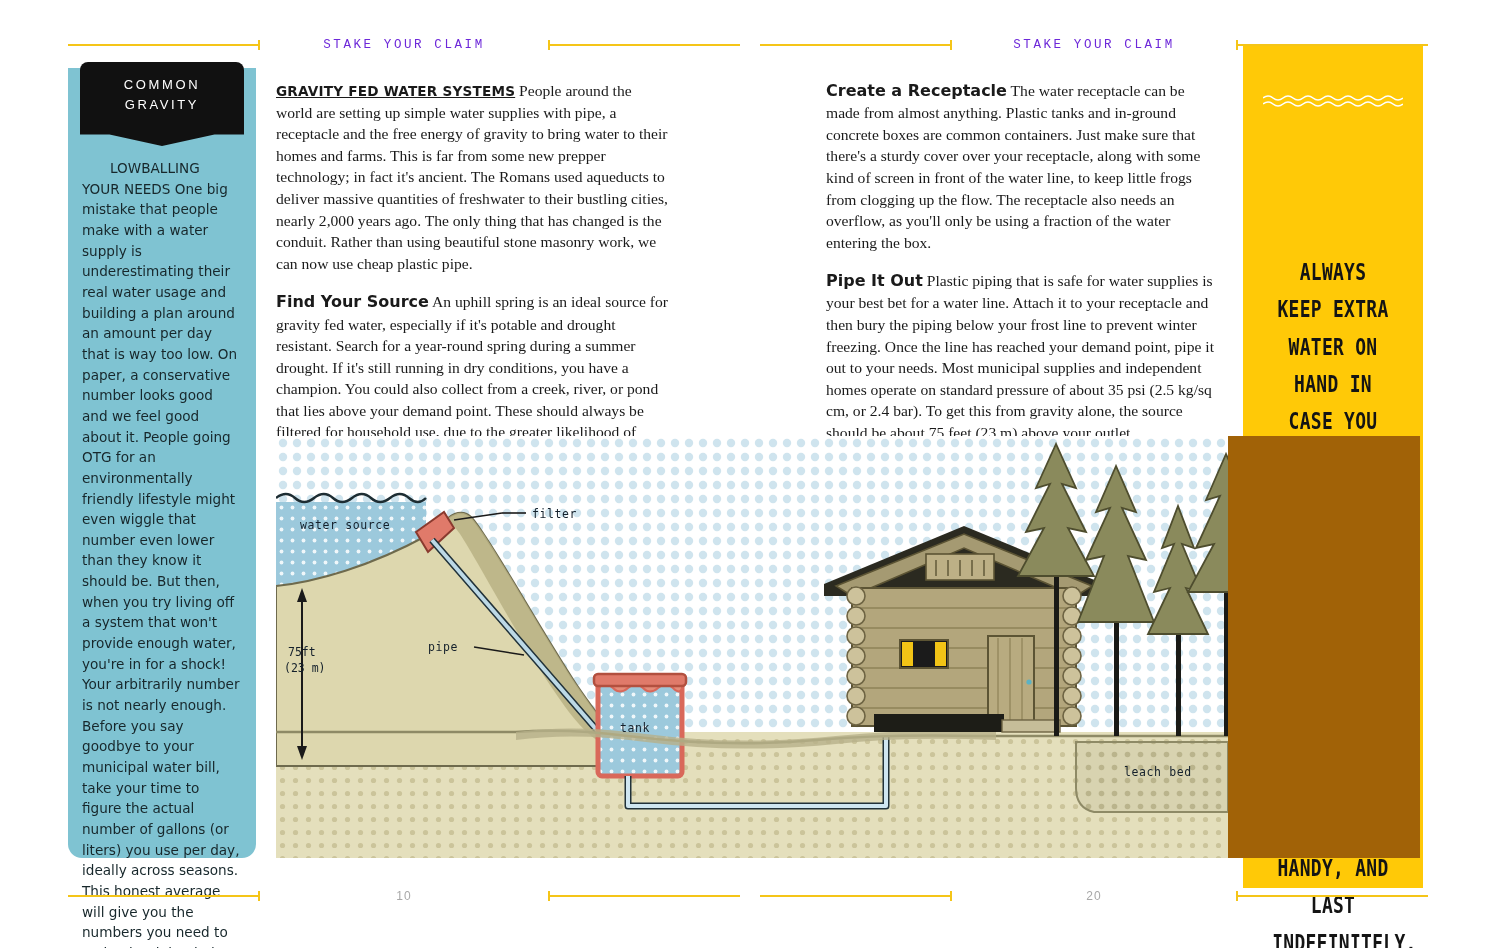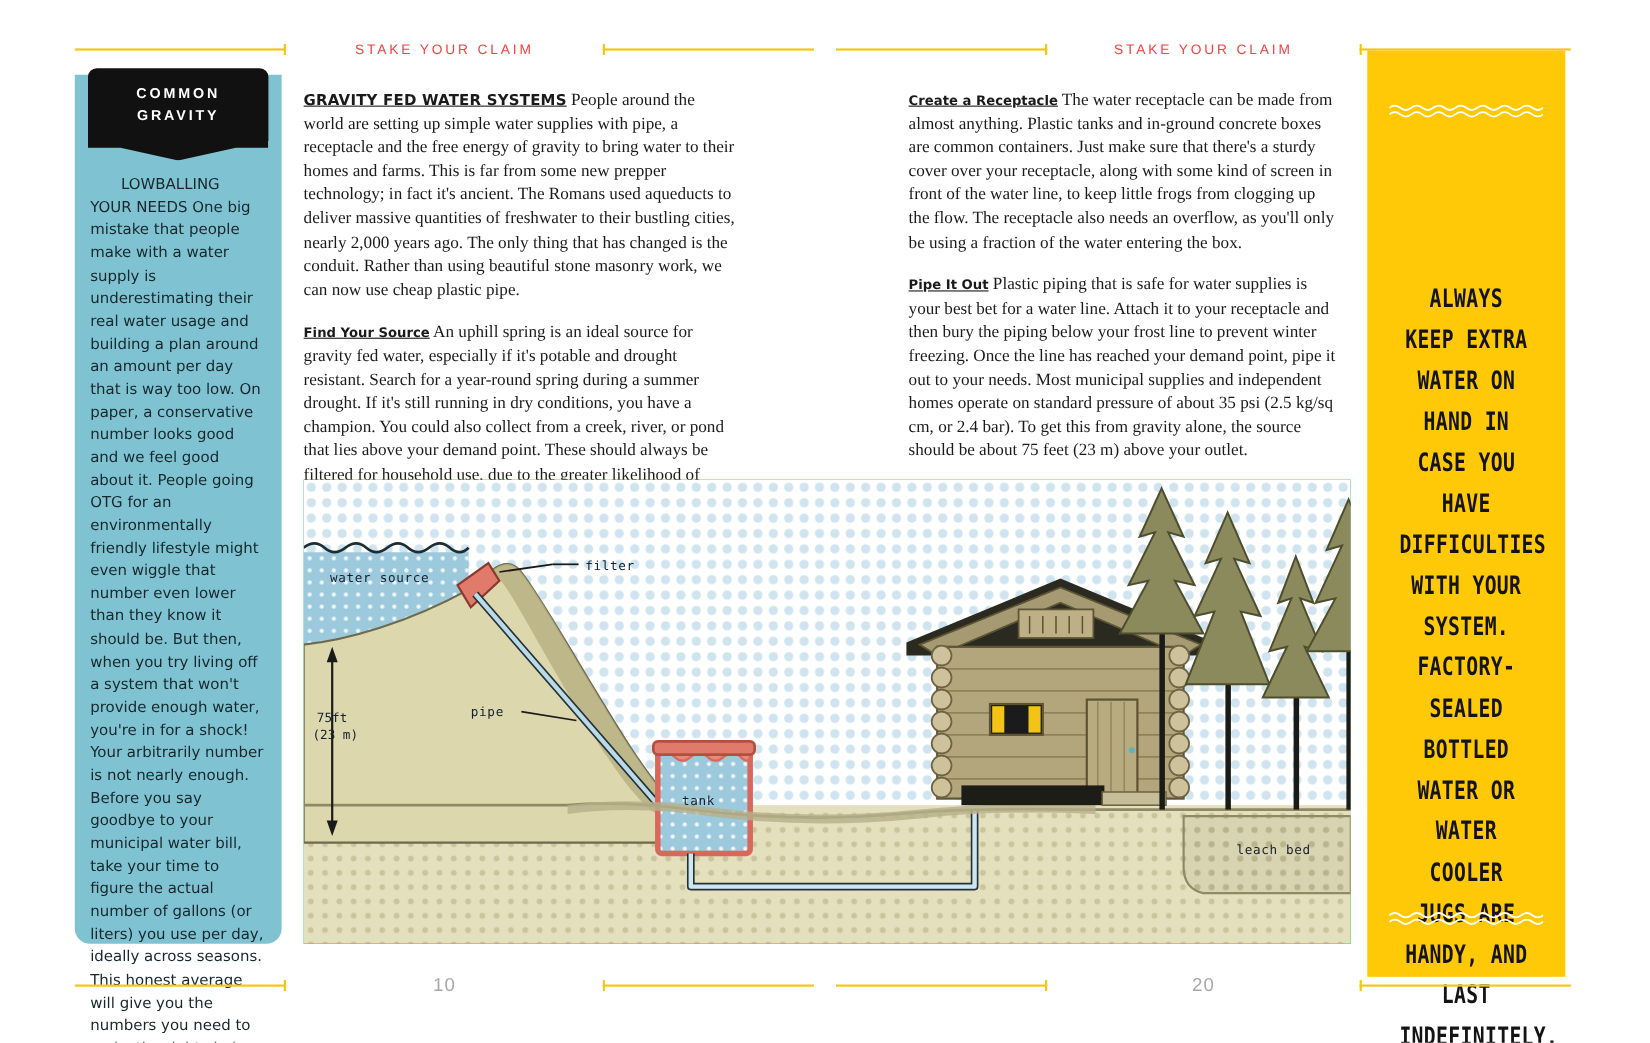--- a/index.html
+++ b/index.html
@@ -11,41 +11,41 @@
     position:relative;
   }
   .spread{position:absolute;inset:0;}
 
   
   .runhead{position:absolute;top:33px;height:24px;display:flex;align-items:center;}
   .rule{height:2px;background:#F5C518;position:relative;}
   .rule.capR::after{content:"";position:absolute;right:0;top:-4px;width:2px;height:10px;background:#F5C518;}
   .rule.capL::before{content:"";position:absolute;left:0;top:-4px;width:2px;height:10px;background:#F5C518;}
   .runhead-title{
-    font-size:12.5px;letter-spacing:2.6px;color:#ef4444;
-    font-weight:400;white-space:nowrap;
+    font-size:12.5px;letter-spacing:2.6px;color:#6d28d9;
+    font-weight:400;white-space:nowrap;font-family:Liberation Mono, monospace;
   }
 
   
   .folio{position:absolute;top:886px;height:20px;display:flex;align-items:center;}
-  .folio-num{font-size:17px;color:#a8a8a8;letter-spacing:1px;}
+  .folio-num{font-size:12px;color:#a8a8a8;letter-spacing:1px;}
 
   
   .blue-panel{
     position:absolute;left:68px;top:68px;width:188px;height:790px;
     background:#7FC3D2;
     border-radius:0 0 14px 14px;
   }
   .cm-badge{
     position:absolute;left:80px;top:62px;width:164px;height:66px;
     background:#111111;
     color:#ffffff;
     display:flex;flex-direction:column;align-items:center;justify-content:center;
     border-radius:8px 8px 0 0;
-    font-weight:700;font-size:13px;letter-spacing:2.6px;line-height:1.55;
+    font-weight:400;font-size:13px;letter-spacing:2.6px;line-height:1.55;
     text-align:center;
   }
   .cm-badge::after{
     content:"";position:absolute;bottom:-18px;left:0;width:164px;height:20px;
     background:#111111;
     clip-path:polygon(0 0,100% 0,100% 42%,82% 42%,50% 100%,18% 42%,0 42%);
   }
   .cm-body{
     position:absolute;left:82px;top:158px;width:158px;
     font-size:13.6px;line-height:1.52;color:#17272b;
@@ -55,41 +55,41 @@
 
   
   .col{position:absolute;width:392px;font-family:"Liberation Serif", serif;}
   .col p{margin:0 0 17px 0;font-size:15.6px;line-height:1.385;color:#1a1a1a;text-align:left;}
   .col .lead{
     font-family:"DejaVu Sans", sans-serif;
     font-weight:700;font-size:13.6px;letter-spacing:.2px;text-decoration:underline;
   }
   .col .sublead{
     font-family:"DejaVu Sans", sans-serif;
-    font-weight:700;font-size:12px;text-decoration:underline;
+    font-weight:700;font-size:16px;
   }
 
   
   .yellow-panel{
     position:absolute;left:1243px;top:46px;width:180px;height:842px;
     background:#FFC907;
   }
   .yq-text{
     position:absolute;left:0;right:0;top:208px;
     text-align:center;color:#141414;
     font-family:"DejaVu Sans Mono", monospace;
     font-weight:700;font-size:23px;line-height:1.62;
     letter-spacing:.4px;
     padding:0 12px;
     transform:scaleX(.78);
   }
   .squiggle{position:absolute;left:20px;width:140px;height:14px;}
 
   
-  .illus{position:absolute;left:276px;top:436px;width:952px;height:422px;overflow:hidden;background:#22c55e;}
+  .illus{position:absolute;left:276px;top:436px;width:1144px;height:422px;overflow:hidden;background:#a16207;}
 </style>
 </head>
 <body>
 
 <div class="spread">
 
   <div class="runhead" style="left:68px;width:672px;justify-content:space-between;">
     <div class="rule capR" style="width:192px;"></div>
     <div class="runhead-title">STAKE YOUR CLAIM</div>
     <div class="rule capL" style="width:192px;"></div>

